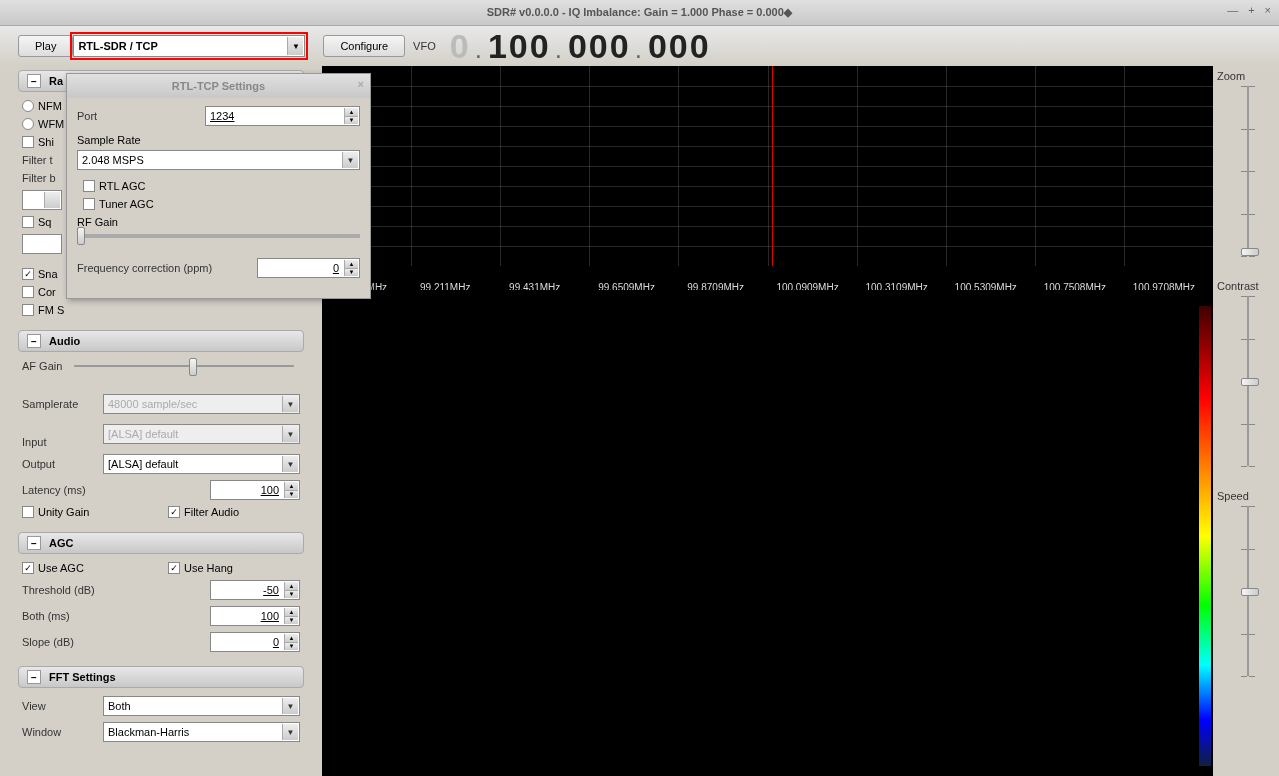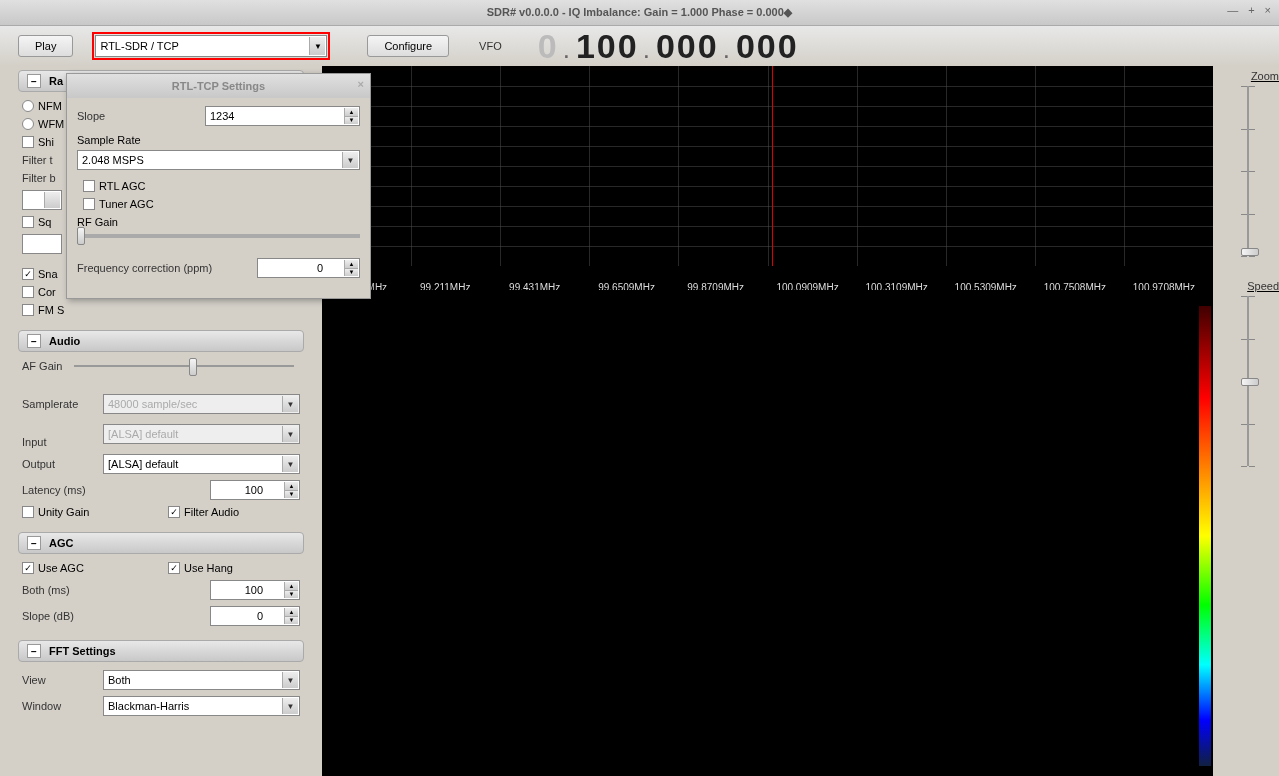--- a/index.html
+++ b/index.html
@@ -5,26 +5,26 @@
 * { box-sizing: border-box; margin: 0; padding: 0; font-family: Arial, sans-serif; font-size: 11px; }
 body { background: #d4d0c8; width: 1279px; height: 776px; position: relative; overflow: hidden; }
 
 
 .titlebar { height: 26px; background: linear-gradient(to bottom, #e0e0e0, #c8c8c8); display: flex; align-items: center; justify-content: center; position: relative; border-bottom: 1px solid #aaa; }
 .titlebar .title { font-weight: bold; color: #555; }
 .titlebar .win-controls { position: absolute; right: 8px; top: 4px; display: flex; gap: 10px; color: #666; font-size: 14px; }
 .titlebar .win-controls span { cursor: pointer; }
 
 
-.toolbar { height: 40px; display: flex; align-items: center; padding: 6px 18px; gap: 22px; background: linear-gradient(to bottom, #e8e8e8, #d4d0c8); }
+.toolbar { height: 40px; display: flex; align-items: center; padding: 6px 18px; gap: 0; background: linear-gradient(to bottom, #e8e8e8, #d4d0c8); }
 .btn { background: linear-gradient(to bottom, #f5f5f5, #ddd); border: 1px solid #999; border-radius: 3px; padding: 4px 16px; cursor: pointer; font-size: 11px; }
 .toolbar .vfo-label { margin-left: 8px; margin-right: 4px; color: #333; }
 .toolbar .dropdown { width: 232px; height: 22px; border: 1px solid #888; background: #fff; padding: 2px 4px; position: relative; display: flex; align-items: center; }
 .toolbar .dropdown .dd-arrow { position: absolute; right: 1px; top: 1px; bottom: 1px; width: 16px; background: linear-gradient(to bottom, #eee, #ccc); border-left: 1px solid #aaa; display: flex; align-items: center; justify-content: center; font-size: 8px; }
-.red-highlight { outline: 2px solid #ff0000; outline-offset: 1px; }
+.red-highlight { outline: 2px solid #ff0000; outline-offset: 1px; font-weight: bold; }
 
 
 .freq-display { display: flex; align-items: baseline; gap: 2px; margin-left: 10px; font-family: Georgia, serif; }
 .freq-display .digit { font-size: 34px; font-weight: bold; color: #222; }
 .freq-display .digit.dim { color: #bbb; }
 .freq-display .sep { font-size: 26px; color: #666; margin: 0 4px; }
 
 
 .main { position: absolute; top: 66px; left: 0; right: 0; bottom: 0; display: flex; }
 .sidebar { width: 322px; background: #d4d0c8; padding: 4px 18px; overflow: hidden; }
@@ -40,41 +40,41 @@
 .row label { color: #333; flex: 0 0 auto; }
 .row .spacer { flex: 1; }
 
 
 .checkbox { display: flex; align-items: flex-end; gap: 4px; }
 .checkbox .box { width: 12px; height: 12px; border: 1px solid #888; background: #fff; display: flex; align-items: center; justify-content: center; font-size: 9px; }
 .select { border: 1px solid #888; background: #fff; height: 20px; padding: 1px 18px 1px 4px; position: relative; display: flex; align-items: center; }
 .select.disabled { color: #aaa; background: #eee; }
 .select .dd-arrow { position: absolute; right: 1px; top: 1px; bottom: 1px; width: 16px; background: linear-gradient(to bottom, #eee, #ccc); border-left: 1px solid #aaa; display: flex; align-items: center; justify-content: center; font-size: 8px; color: #333; }
 .spinner { border: 1px solid #888; background: #fff; height: 20px; width: 90px; position: relative; display: flex; align-items: center; }
-.spinner input { border: none; width: calc(100% - 16px); text-align: right; padding-right: 20px; font-size: 11px; background: transparent; }
+.spinner input { border: none; width: calc(100% - 16px); text-align: right; padding-right: 4px; font-size: 11px; background: transparent; text-decoration: underline; }
 .spinner .spin-btns { position: absolute; right: 1px; top: 1px; bottom: 1px; width: 14px; display: flex; flex-direction: column; }
 .spinner .spin-btns div { flex: 1; background: linear-gradient(to bottom, #eee, #ccc); border-left: 1px solid #aaa; font-size: 6px; display: flex; align-items: center; justify-content: center; }
 .spinner .spin-btns div:first-child { border-bottom: 1px solid #aaa; }
 
 .slider-track { flex: 1; height: 2px; background: #999; position: relative; margin: 0 6px; }
 .slider-thumb { position: absolute; top: -7px; width: 8px; height: 18px; background: linear-gradient(to bottom, #f5f5f5, #ccc); border: 1px solid #888; border-radius: 2px; }
 
 
 .spectrum { position: absolute; top: 0; left: 0; right: 0; height: 220px; background: #000; }
 .spectrum .grid-line-h { position: absolute; left: 0; right: 0; height: 1px; background: rgba(80,80,80,0.5); }
 .spectrum .grid-line-v { position: absolute; top: 0; height: 200px; width: 1px; background: rgba(80,80,80,0.5); }
 .spectrum .cursor-line { position: absolute; top: 0; height: 200px; width: 1px; background: #d00; }
 .spectrum .freq-labels { position: absolute; bottom: 4px; left: 0; right: 0; display: flex; }
 .spectrum .freq-labels span { color: #ddd; font-size: 10px; position: absolute; }
 
 .waterfall { position: absolute; top: 224px; left: 0; right: 10px; bottom: 0; background: #000; }
 .color-scale { position: absolute; top: 240px; right: 2px; bottom: 10px; width: 12px; background: linear-gradient(to bottom, #400000, #f00 20%, #ff0 50%, #0f0 65%, #0ff 78%, #00f 90%, #102040 100%); }
 
 
-.vslider-group { height: 200px; margin-bottom: 10px; text-align: right; text-decoration: underline; }
+.vslider-group { height: 200px; margin-bottom: 10px; text-align: left; }
 .vslider-group .vs-label { font-size: 11px; color: #333; margin-bottom: 4px; }
 .vslider-track { width: 2px; height: 170px; background: #999; margin: 0 auto; position: relative; }
 .vslider-track .tick { position: absolute; left: -6px; width: 6px; height: 1px; background: #888; }
 .vslider-track .tick.r { left: 2px; }
 .vslider-thumb { position: absolute; left: -6px; width: 18px; height: 8px; background: linear-gradient(to right, #f5f5f5, #ccc); border: 1px solid #888; border-radius: 2px; }
 
 
 .dialog { position: absolute; top: 73px; left: 66px; width: 305px; background: #d4d0c8; border: 1px solid #999; box-shadow: 2px 2px 6px rgba(0,0,0,0.3); z-index: 100; padding-bottom: 12px; }
 .dialog .dlg-title { height: 24px; background: linear-gradient(to bottom, #e0e0e0, #c8c8c8); display: flex; align-items: center; justify-content: center; color: #888; font-weight: bold; position: relative; }
 .dialog .dlg-title .close { position: absolute; right: 6px; top: 4px; color: #aaa; cursor: pointer; }
@@ -251,20 +251,31 @@
     </div>
     <div class="panel-body">
       <div class="row">
         <div class="checkbox" style="width:140px;">
             <span class="box">✓</span>
             <span>Use AGC</span>
           </div>
         <div class="checkbox">
             <span class="box">✓</span>
             <span>Use Hang</span>
+          </div>
+      </div>
+      <div class="row">
+        <label style="width:140px;">Threshold (dB)</label>
+        <div class="spacer"></div>
+        <div class="spinner">
+            <input value="-50" style="">
+            <div class="spin-btns">
+              <div>▲</div>
+              <div>▼</div>
+            </div>
           </div>
       </div>
       <div class="row">
         <label style="width:140px;">Both (ms)</label>
         <div class="spacer"></div>
         <div class="spinner">
             <input value="100" style="">
             <div class="spin-btns">
               <div>▲</div>
               <div>▼</div>
@@ -358,20 +369,36 @@
         <div class="tick" style="top:50%;"></div>
           <div class="tick r" style="top:50%;"></div>
         <div class="tick" style="top:75%;"></div>
           <div class="tick r" style="top:75%;"></div>
         <div class="tick" style="top:100%;"></div>
           <div class="tick r" style="top:100%;"></div>
         <div class="vslider-thumb" style="top:95%;"></div>
       </div>
     </div>
     <div class="vslider-group">
+      <div class="vs-label">Contrast</div>
+      <div class="vslider-track">
+        <div class="tick" style="top:0;"></div>
+          <div class="tick r" style="top:0;"></div>
+        <div class="tick" style="top:25%;"></div>
+          <div class="tick r" style="top:25%;"></div>
+        <div class="tick" style="top:50%;"></div>
+          <div class="tick r" style="top:50%;"></div>
+        <div class="tick" style="top:75%;"></div>
+          <div class="tick r" style="top:75%;"></div>
+        <div class="tick" style="top:100%;"></div>
+          <div class="tick r" style="top:100%;"></div>
+        <div class="vslider-thumb" style="top:48%;"></div>
+      </div>
+    </div>
+    <div class="vslider-group">
       <div class="vs-label">Speed</div>
       <div class="vslider-track">
         <div class="tick" style="top:0;"></div>
           <div class="tick r" style="top:0;"></div>
         <div class="tick" style="top:25%;"></div>
           <div class="tick r" style="top:25%;"></div>
         <div class="tick" style="top:50%;"></div>
           <div class="tick r" style="top:50%;"></div>
         <div class="tick" style="top:75%;"></div>
           <div class="tick r" style="top:75%;"></div>
@@ -384,21 +411,21 @@
 
 </div>
 
 <div class="dialog">
   <div class="dlg-title">
     <span>RTL-TCP Settings</span>
     <span class="close">×</span>
   </div>
   <div class="dlg-body">
     <div class="dlg-row">
-      <label>Slope</label>
+      <label>Port</label>
       <div class="spinner" style="flex:1;width:auto;">
           <input style="text-align: left; padding-left: 4px;" value="1234">
           <div class="spin-btns">
             <div>▲</div>
             <div>▼</div>
           </div>
         </div>
     </div>
     <div style="margin-bottom:4px;">Sample Rate</div>
     <div class="select" style="width:100%;margin-bottom:10px;">

